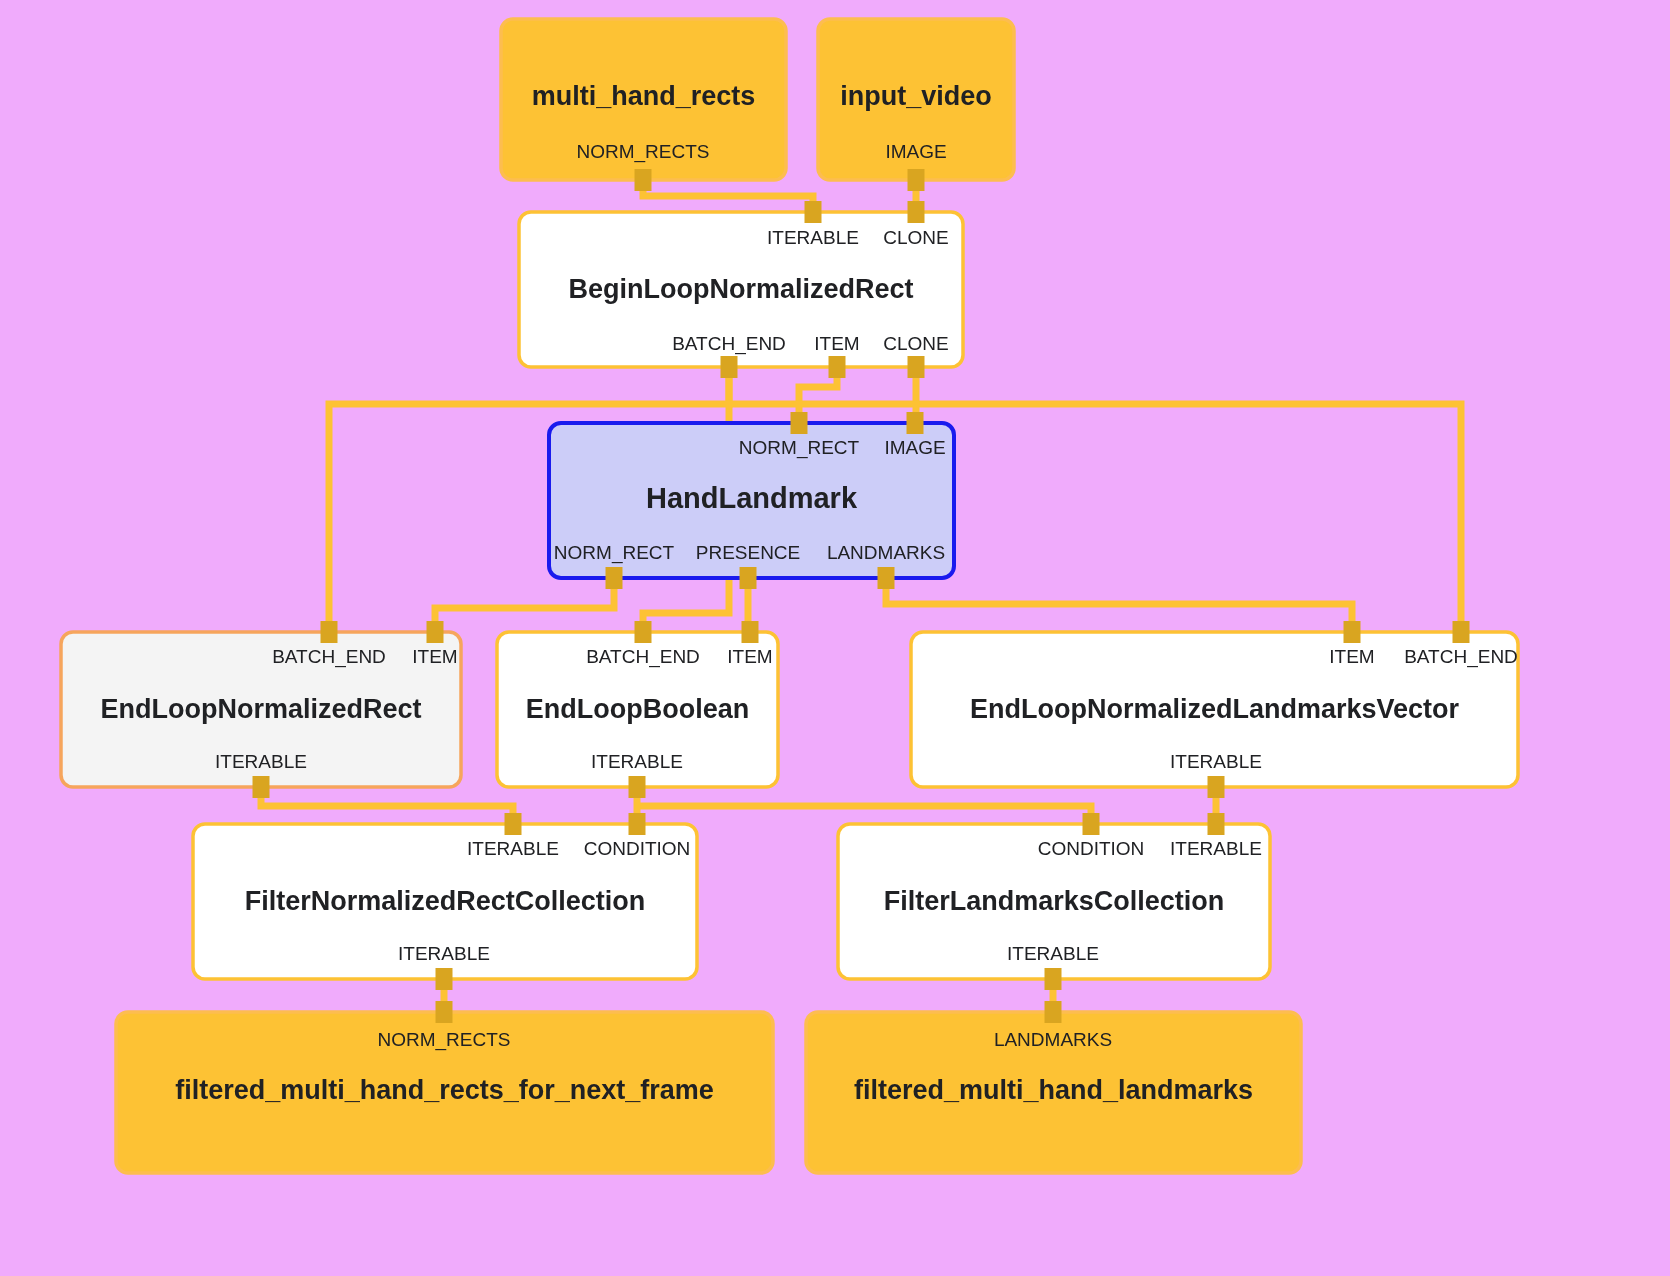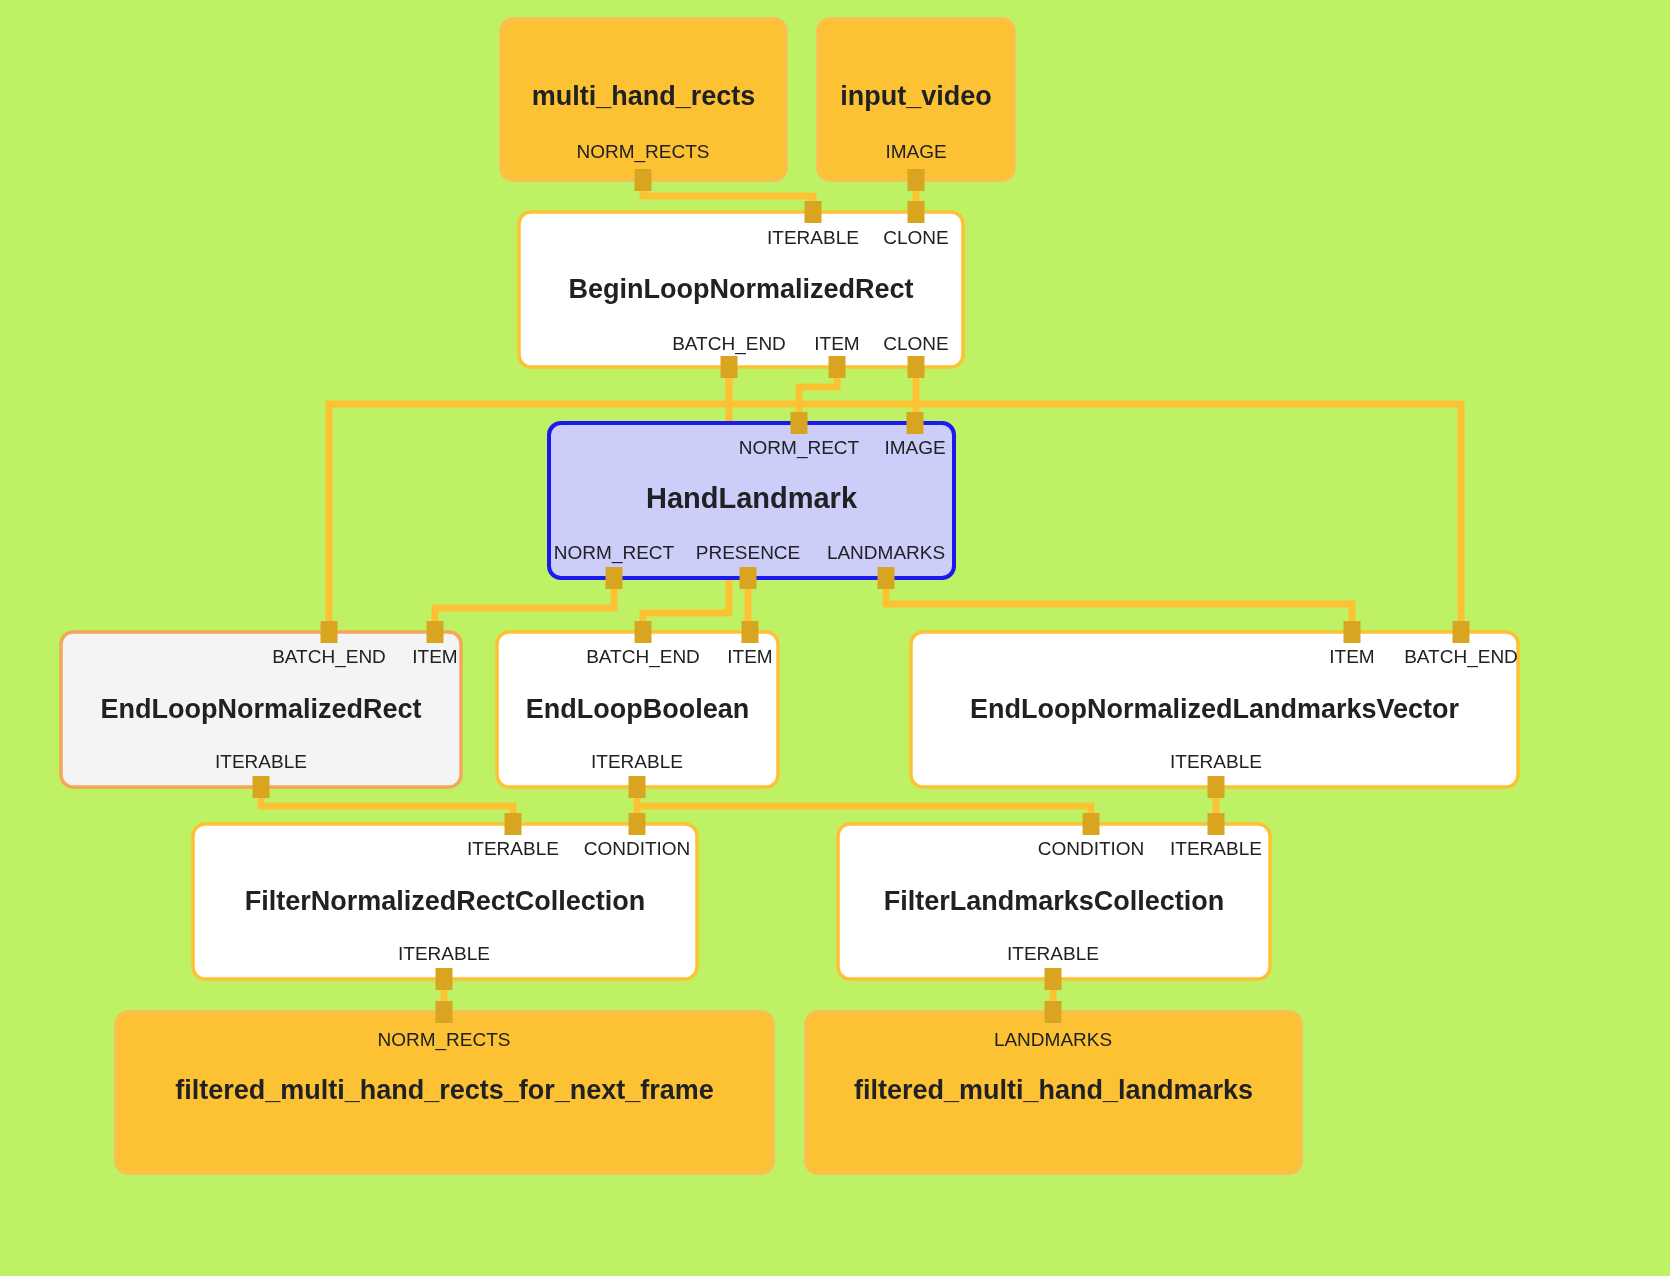--- a/index.html
+++ b/index.html
@@ -10,21 +10,21 @@
   body {
     font-family: "Liberation Sans", sans-serif;
     width: 1670px;
     height: 1276px;
     overflow: hidden;
   }
   #graph-root {
     position: relative;
     width: 1670px;
     height: 1276px;
-    background: #bef264;
+    background: #f0abfc;
   }
   svg.graph-canvas {
     position: absolute;
     top: 0;
     left: 0;
     width: 1670px;
     height: 1276px;
   }
   .edge-line {
     fill: none;

